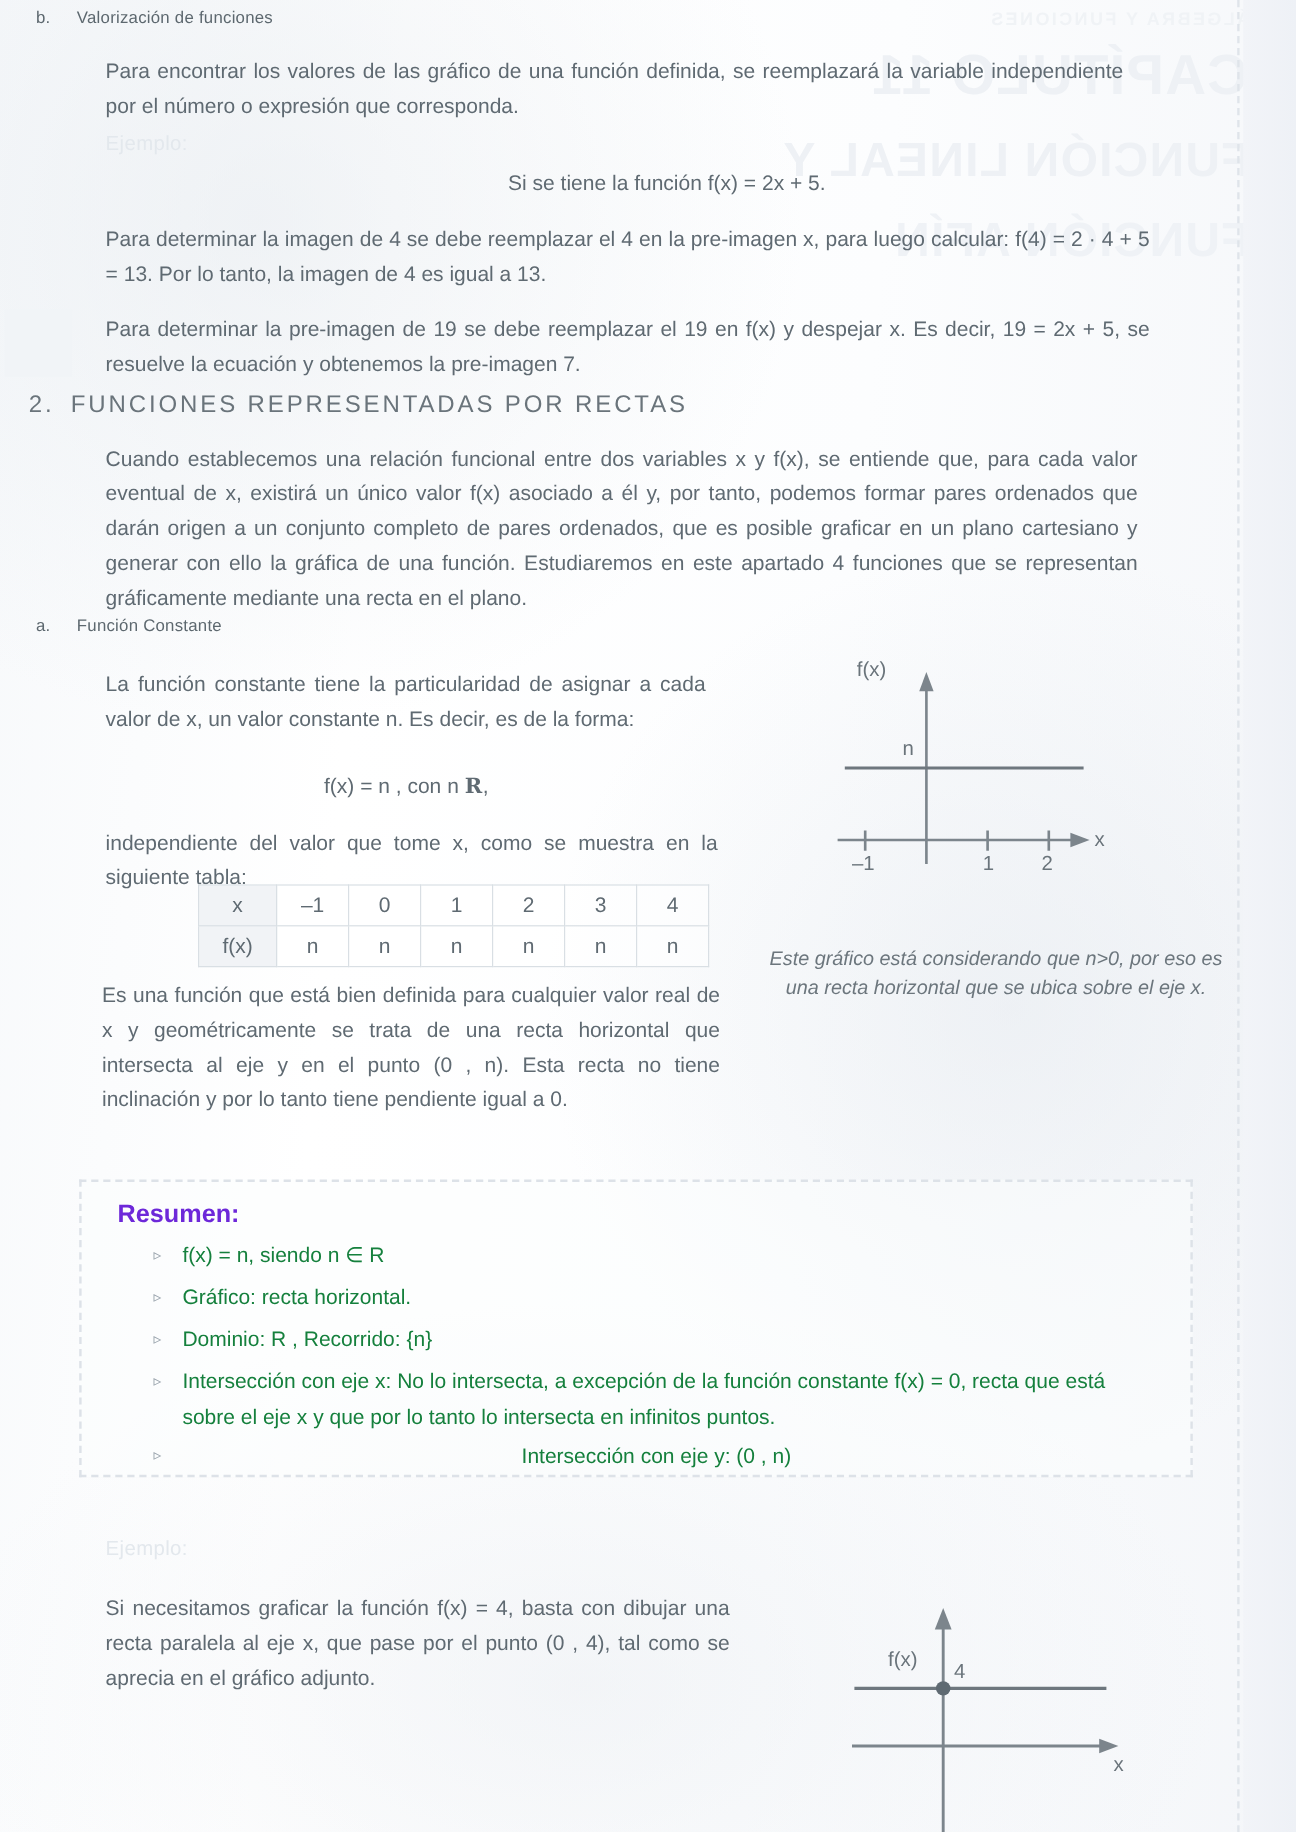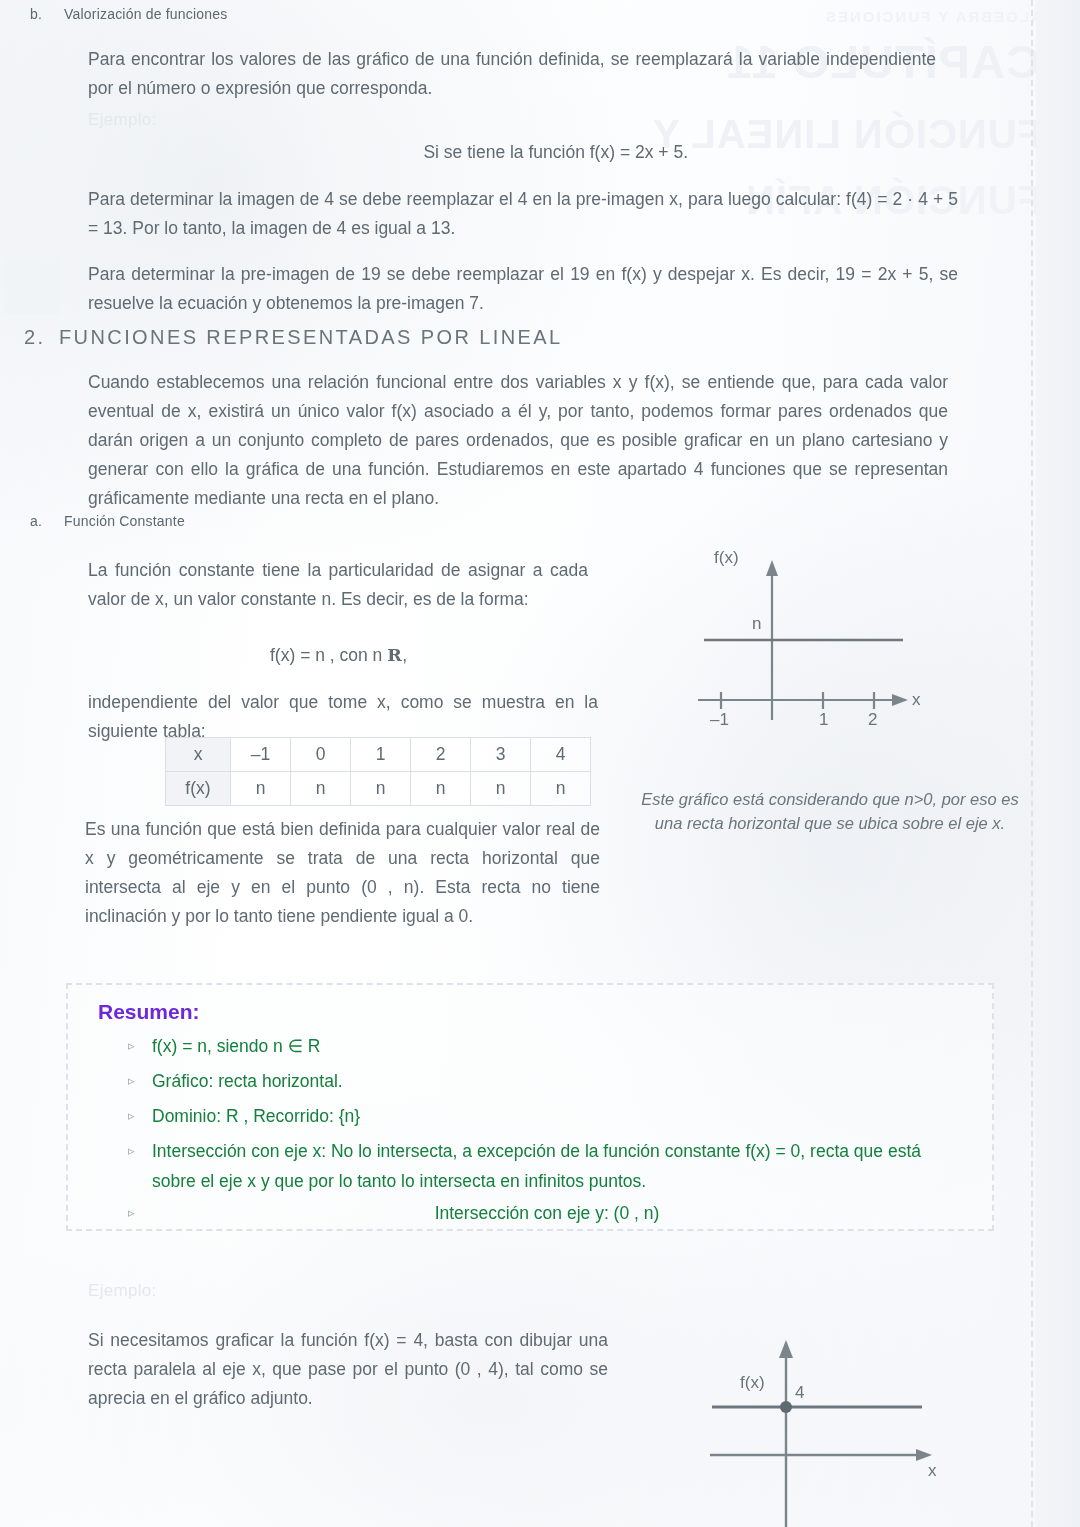--- a/index.html
+++ b/index.html
@@ -189,21 +189,21 @@
 
   <div class="ejemplo" style="left:88px; top:110px;">Ejemplo:</div>
 
   <div class="para nojust" style="left:88px; top:138px; width:600px;">Si se tiene la función f(x) = 2x + 5.</div>
 
   <div class="para" style="left:88px; top:185px; width:870px;">Para determinar la imagen de 4 se debe reemplazar el 4 en la pre-imagen x, para luego calcular: f(4) = 2 · 4 + 5 = 13. Por lo tanto, la imagen de 4 es igual a 13.</div>
 
   <div class="para" style="left:88px; top:260px; width:870px;">Para determinar la pre-imagen de 19 se debe reemplazar el 19 en f(x) y despejar x. Es decir, 19 = 2x + 5, se resuelve la ecuación y obtenemos la pre-imagen 7.</div>
 
   <div class="section-head" style="left:24px; top:326px;">
-    <span class="num">2.</span><span>FUNCIONES REPRESENTADAS POR LINEAL</span>
+    <span class="num">2.</span><span>FUNCIONES REPRESENTADAS POR RECTAS</span>
   </div>
 
   <div class="para" style="left:88px; top:368px; width:860px;">Cuando establecemos una relación funcional entre dos variables x y f(x), se entiende que, para cada valor eventual de x, existirá un único valor f(x) asociado a él y, por tanto, podemos formar pares ordenados que darán origen a un conjunto completo de pares ordenados, que es posible graficar en un plano cartesiano y generar con ello la gráfica de una función. Estudiaremos en este apartado 4 funciones que se representan gráficamente mediante una recta en el plano.</div>
 
   <div class="sub-head" style="left:30px; top:513px;">
     <span class="marker">a.</span><span>Función Constante</span>
   </div>
 
   <div class="para" style="left:88px; top:556px; width:500px;">La función constante tiene la particularidad de asignar a cada valor de x, un valor constante n. Es decir, es de la forma:</div>
 

